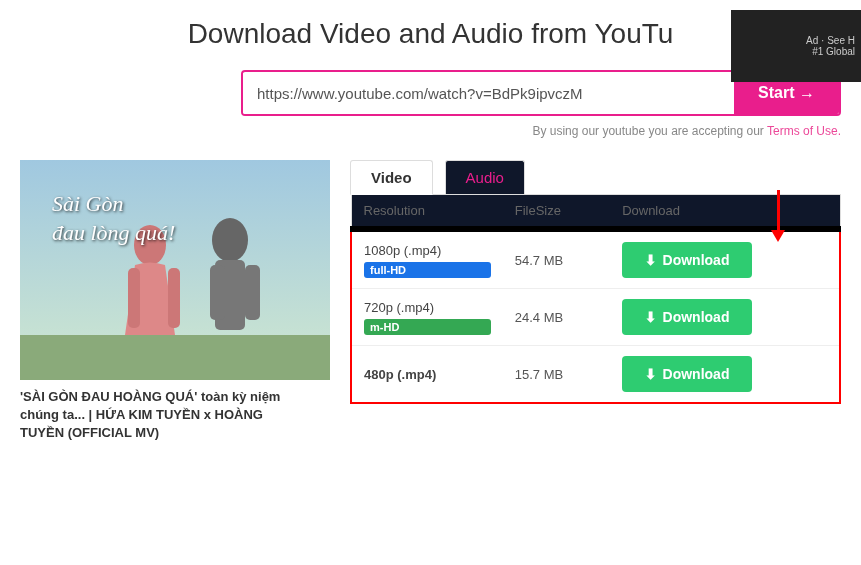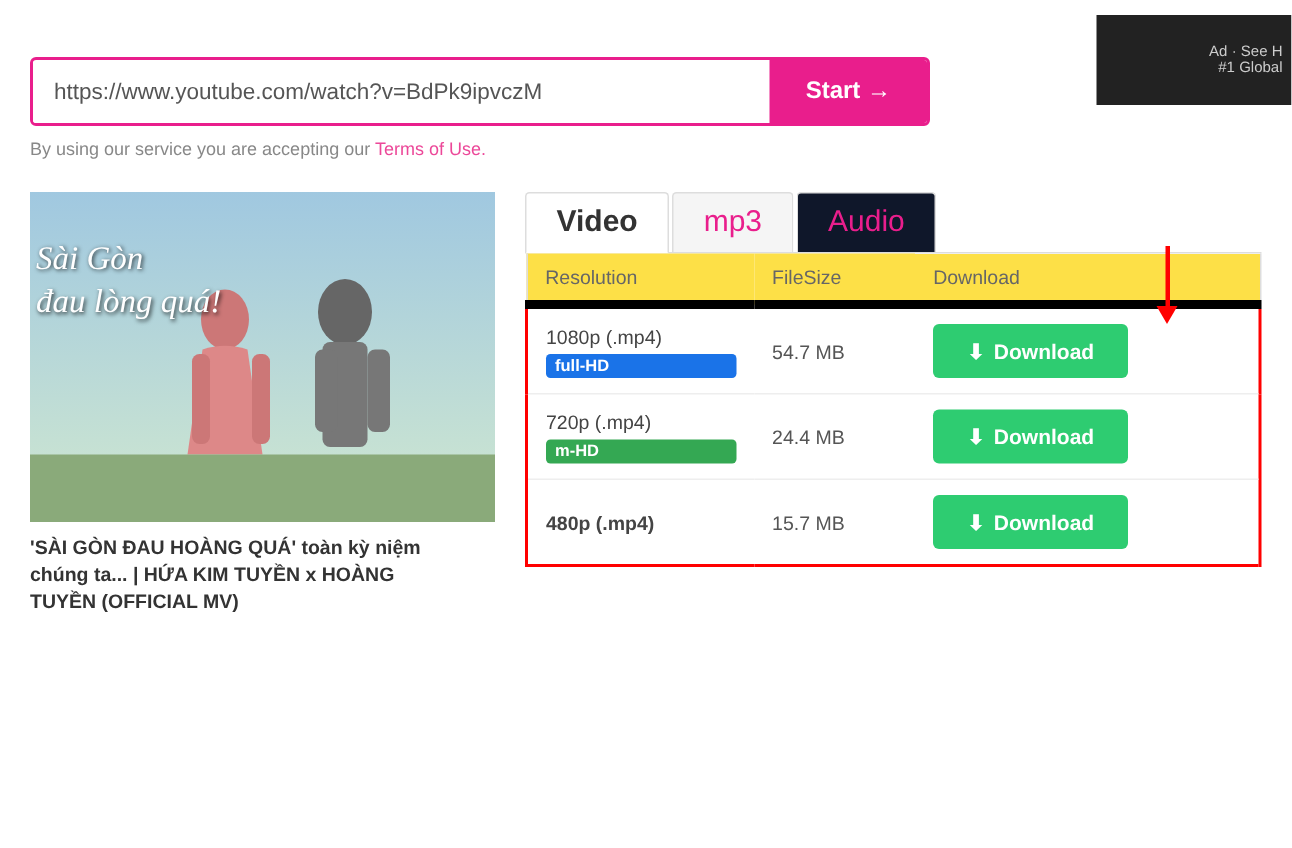--- a/index.html
+++ b/index.html
@@ -20,40 +20,40 @@
       font-size: 28px;
       font-weight: 400;
       color: #333;
     }
 
     .ad-banner {
       position: absolute;
       top: 10px;
       right: 0;
       width: 130px;
-      height: 60px;
+      height: 72px;
       background: #222;
       display: flex;
       flex-direction: column;
       align-items: flex-end;
       justify-content: center;
       padding: 4px 6px;
       overflow: hidden;
     }
 
     .ad-banner .ad-label {
       font-size: 10px;
       color: #ccc;
       white-space: nowrap;
     }
 
     .search-section {
       display: flex;
       flex-direction: column;
-      align-items: flex-start;
+      align-items: flex-end;
       padding: 10px 20px 6px;
     }
 
     .search-row {
       display: flex;
       align-items: center;
       border: 2px solid #e91e8c;
       border-radius: 4px;
       overflow: hidden;
       width: 600px;
@@ -118,21 +118,21 @@
       bottom: 0;
       left: 0;
       width: 100%;
       height: 100%;
       background: linear-gradient(to bottom, #1a2a3a 0%, #2a4a6a 40%, #5a7a9a 80%, #8aaa9a 100%);
     }
 
     .thumb-text-overlay {
       position: absolute;
       top: 30px;
-      left: 4px;
+      left: 32px;
       z-index: 2;
     }
 
     .thumb-text-overlay .saigon-text {
       font-size: 22px;
       font-style: italic;
       color: #fff;
       text-shadow: 1px 1px 3px rgba(0,0,0,0.8);
       line-height: 1.3;
       font-family: Georgia, serif;
@@ -151,27 +151,27 @@
     }
 
     .tabs {
       display: flex;
       border-bottom: 1px solid #ddd;
       margin-bottom: 0;
     }
 
     .tab {
       padding: 8px 20px;
-      font-size: 20px;
+      font-size: 15px;
       cursor: pointer;
       border: 1px solid #ddd;
       border-bottom: none;
       background: #f5f5f5;
       color: #888;
-      margin-right: 2px;
+      margin-right: 12px;
       border-radius: 3px 3px 0 0;
     }
 
     .tab.active {
       background: #fff;
       color: #333;
       font-weight: 600;
       border-bottom: 1px solid #fff;
       margin-bottom: -1px;
     }
@@ -186,21 +186,21 @@
       border-top: none;
     }
 
     .download-table th {
       text-align: left;
       padding: 8px 12px;
       font-size: 13px;
       font-weight: 400;
       color: #666;
       border-bottom: 1px solid #ddd;
-      background: #fde047;
+      background: #0f172a;
     }
 
     .download-table td {
       padding: 10px 12px;
       border-bottom: 1px solid #eee;
       font-size: 13px;
       vertical-align: middle;
     }
 
     .resolution-info {
@@ -270,33 +270,34 @@
       height: 0;
       border-left: 7px solid transparent;
       border-right: 7px solid transparent;
       border-top: 12px solid red;
     }
   </style>
 </head>
 <body>
 
 <div class="header">
+  <h1>Download Video and Audio from YouTu</h1>
   <div class="ad-banner">
     <span class="ad-label">Ad · See H</span>
     <span class="ad-label">#1 Global</span>
   </div>
 </div>
 
 <div class="search-section">
   <div class="search-row">
     <input class="url-input" type="text" value="https://www.youtube.com/watch?v=BdPk9ipvczM" style="">
     <button class="start-btn">Start →</button>
   </div>
   <p class="terms-text">
-    <span>By using our service you are accepting our</span>
+    <span>By using our youtube you are accepting our</span>
     <a href="#">Terms of Use.</a>
   </p>
 </div>
 
 <div class="main-content">
 
   <div class="thumbnail-section">
     <div class="thumb-bg">
       <div class="thumb-text-overlay">
         <div class="saigon-text">Sài Gòn</div>
@@ -330,21 +331,20 @@
       <span>'SÀI GÒN ĐAU HOÀNG QUÁ' toàn kỳ niệm</span><br>
       <span>chúng ta... | HỨA KIM TUYỀN x HOÀNG</span><br>
       <span>TUYỀN (OFFICIAL MV)</span>
     </div>
   </div>
 
   <div class="download-panel">
 
     <div class="tabs">
       <div class="tab active">Video</div>
-      <div class="tab mp3">mp3</div>
       <div class="tab audio">Audio</div>
     </div>
 
     <div style="position:relative;">
 
       <div class="red-arrow" style="position:absolute;top:-5px;right:63px;z-index:10;display:flex;flex-direction:column;align-items:center;">
         <div class="arrow-line" style="width:3px;height:40px;background:red;"></div>
         <div class="arrow-head" style="width:0;height:0;border-left:7px solid transparent;border-right:7px solid transparent;border-top:12px solid red;"></div>
       </div>
 

